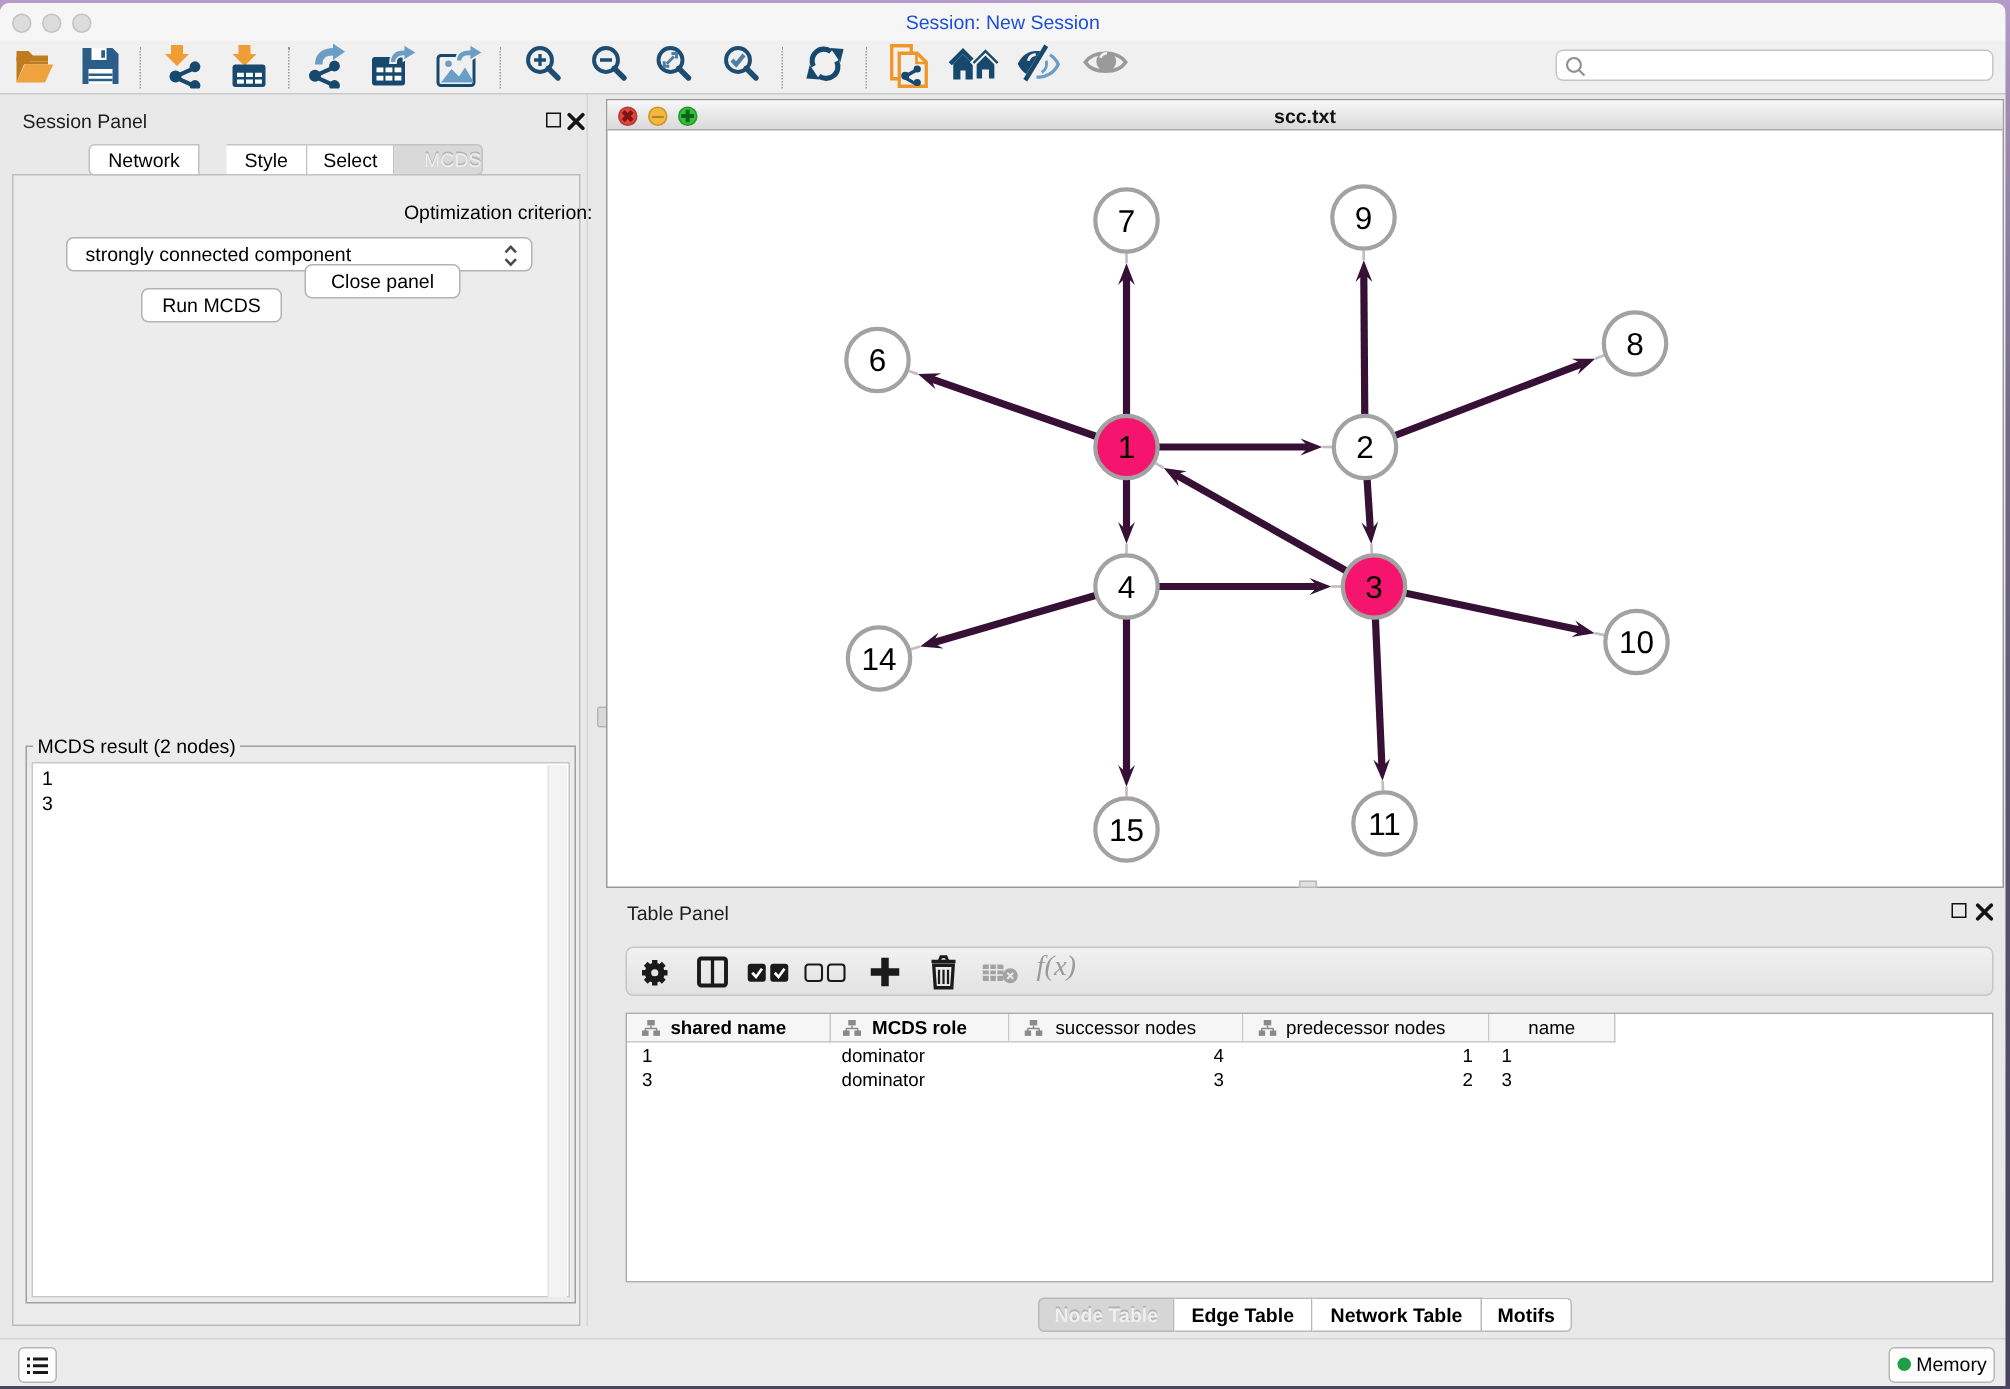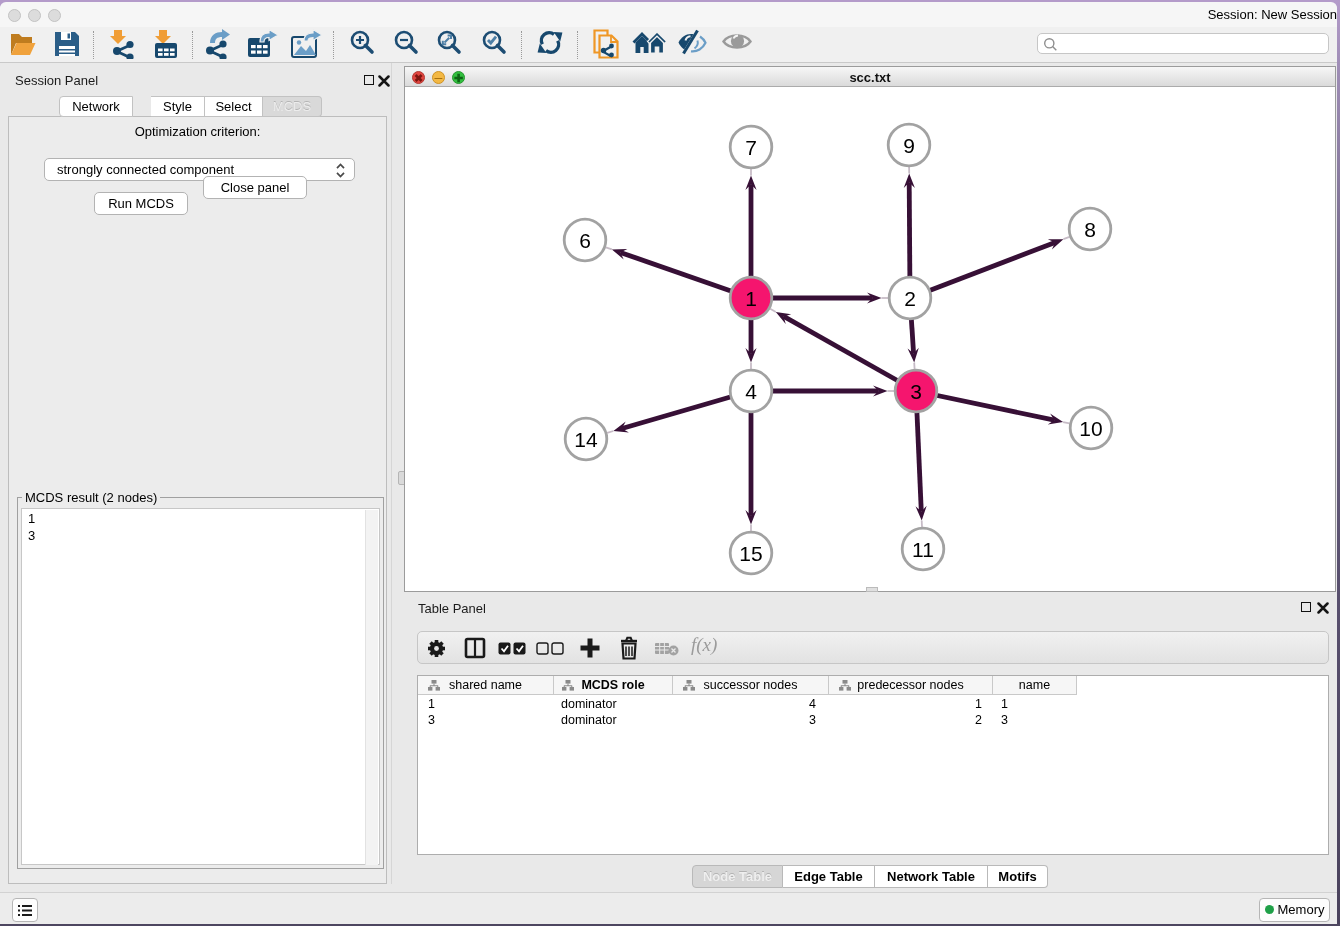--- a/index.html
+++ b/index.html
@@ -3,31 +3,31 @@
 <style>
 * { margin:0; padding:0; box-sizing:border-box; }
 html,body { width:1340px; height:926px; overflow:hidden; }
 body { font-family:"Liberation Sans", sans-serif; background:#e9e9e9; position:relative; }
 .abs { position:absolute; }
 #topedge { left:0; top:0; width:1340px; height:10px; background:#b49bca; }
 #rightedge { right:0; top:0; width:3px; height:926px; background:linear-gradient(#b49bca 0%, #9d8cb4 8%, #756a8c 30%, #5a5170 60%, #4a425c 100%); }
 #botedge { left:0; top:924px; width:1340px; height:2px; background:#4d4660; }
 #titlebar { left:0; top:2px; width:1337px; height:25px; background:#f6f6f6; border-radius:6px 6px 0 0; box-shadow:0 1px 0 #fff;}
 .tl { position:absolute; top:7px; width:13px; height:13px; border-radius:50%; background:#dcdcdc; border:1px solid #c3c3c3; }
-#wtitle { position:absolute; top:5px; left:0; width:100%; text-align:right; font-size:13px; color:#000000; }
+#wtitle { position:absolute; top:5px; left:0; width:100%; text-align:center; font-size:13px; color:#1d4ed8; }
 #toolbar { left:0; top:27px; width:1337px; height:36px; background:#f0f0f0; border-bottom:1px solid #c9c9c9; }
 .tbi { position:absolute; top:2px; }
 .tsep { position:absolute; top:4px; width:1px; height:28px; border-left:1px dotted #9a9a9a; }
 #searchbox { position:absolute; left:1037px; top:6px; width:292px; height:21px; background:#fff; border:1px solid #c6c6c6; border-radius:5px; }
 
 #cp-title { left:15px; top:73px; font-size:13px; color:#1c1c1c; }
 .sqbtn { position:absolute; width:10px; height:10px; border:1.6px solid #111; background:transparent; }
 .cptab { position:absolute; top:96px; height:21px; background:#fff; border:1px solid #c2c2c2; font-size:13px; text-align:center; line-height:19px; color:#000; }
 #cp-content { left:8px; top:116px; width:379px; height:768px; background:#ececec; border:1px solid #bdbdbd; }
-#optlabel { left:0px; top:124px; width:395px; text-align:center; font-size:13px; }
+#optlabel { left:0px; top:134px; width:395px; text-align:right; font-size:13px; }
 #selbox { left:44px; top:158px; width:311px; height:23px; background:#fff; border:1px solid #b3b3b3; border-radius:5px; font-size:13px; line-height:21px; padding-left:12px; color:#000;}
 .btn { position:absolute; height:23px; background:#fff; border:1px solid #b3b3b3; border-radius:5px; font-size:13px; text-align:center; line-height:21px; }
 #mcdsbox { left:17px; top:497px; width:367px; height:372px; border:1px solid #a0a0a0; }
 #mcdslegend { position:absolute; left:4px; top:-8px; background:#ececec; padding:0 3px; font-size:13px; color:#000; }
 #mcdsinner { position:absolute; left:3px; top:10px; width:359px; height:357px; background:#fff; border:1px solid #c7c7c7; font-size:13px; line-height:16.5px; padding:2px 0 0 6px; }
 #mcdsscroll { position:absolute; right:1px; top:1px; width:13px; height:355px; background:#f3f3f3; border-left:1px solid #e2e2e2;}
 
 #netwin { left:404px; top:66px; width:932px; height:526px; border:1px solid #9b9b9b; background:#fff; }
 #nettitle { position:absolute; left:0; top:0; width:100%; height:20px; background:linear-gradient(#f7f7f7,#dadada); border-bottom:1px solid #ababab; }
 .mtl { position:absolute; top:3.5px; width:13px; height:13px; border-radius:50%; font-size:11px; font-weight:700; text-align:center; line-height:13px; }
@@ -195,21 +195,21 @@
 
 <div class="abs" id="cp-title">Session Panel</div>
 <div class="sqbtn" style="left:364px; top:75px;"></div>
 <svg class="abs" style="left:378px; top:75px;" width="12" height="12" viewBox="0 0 12 12">
     <path d="M1.5 1.5 L10.5 10.5 M10.5 1.5 L1.5 10.5" stroke="#141414" stroke-width="2.5" stroke-linecap="round"></path>
   </svg>
 <div class="abs" id="cp-content"></div>
 <div class="cptab" style="left:59px; width:74px; border-radius:4px 0 0 4px;">Network</div>
 <div class="cptab" style="left:151px; width:54px; border-left:none;">Style</div>
 <div class="cptab" style="left:205px; width:58px; border-left:none;">Select</div>
-<div class="cptab" style="left:263px; width:59px; border-left:none; border-radius:0 4px 4px 0; background:#d9d9d9; color:#ededed; text-shadow:0 -1px 0 #b4b4b4;">MCDS</div>
+<div class="cptab" style="left:263px; width:59px; border-left:none; border-radius:0 4px 4px 0; background:#d9d9d9; color:#ededed; text-shadow:0 -1px 0 #b4b4b4;text-align:right;">MCDS</div>
 <div class="abs" id="optlabel">Optimization criterion:</div>
 <div class="abs" id="selbox">strongly connected component
   <svg style="position:absolute; right:8px; top:4px;" width="11" height="15" viewBox="0 0 11 15">
     <path d="M2 5.2 L5.5 1.5 L9 5.2" fill="none" stroke="#4a4a4a" stroke-width="1.7"></path>
     <path d="M2 9.8 L5.5 13.5 L9 9.8" fill="none" stroke="#4a4a4a" stroke-width="1.7"></path>
   </svg>
 </div>
 <div class="btn" style="left:94px; top:192px; width:94px;">Run MCDS</div>
 <div class="btn" style="left:203px; top:176px; width:104px;">Close panel</div>
 <div class="abs" id="mcdsbox">
@@ -349,21 +349,21 @@
       <line x1="4.7" y1="1" x2="4.7" y2="12"></line>
         <line x1="9.4" y1="1" x2="9.4" y2="12"></line>
     </g>
     <circle cx="18.5" cy="8.5" r="5" fill="#a2a2a2"></circle>
     <path d="M16.5 6.5 l4 4 M20.5 6.5 l-4 4" stroke="#e9e9e9" stroke-width="1.3"></path>
   </svg>
   <div style="position:absolute; left:273px; top:2px; font-family:'Liberation Serif',serif; font-style:italic; font-size:19px; color:#9b9b9b;">f(x)</div>
 </div>
 <div class="abs" id="tbl">
   <div id="tblhead">
-    <div class="th" style="left:0; width:136px;"><svg class="treeic" style="position:absolute;left:10px;top:4px;" width="12" height="11" viewBox="0 0 12 11">
+    <div class="th" style="left:0; width:136px;font-weight:bold;"><svg class="treeic" style="position:absolute;left:10px;top:4px;" width="12" height="11" viewBox="0 0 12 11">
           <g fill="#8a8a8a">
             <rect x="3.5" y="0" width="5" height="3.6"></rect>
             <rect x="0" y="7" width="4.4" height="3.6"></rect>
             <rect x="7.6" y="7" width="4.4" height="3.6"></rect>
             <path d="M5.5 3.6 h1 v2 h-1 z M2 5.2 h8 v1 h-8 z M1.7 5.6 h1 v2 h-1 z M9.3 5.6 h1 v2 h-1 z"></path>
           </g>
         </svg>shared name</div>
     <div class="th" style="left:136px; width:119px;font-weight:bold;"><svg class="treeic" style="position:absolute;left:8px;top:4px;" width="12" height="11" viewBox="0 0 12 11">
           <g fill="#8a8a8a">
             <rect x="3.5" y="0" width="5" height="3.6"></rect>

